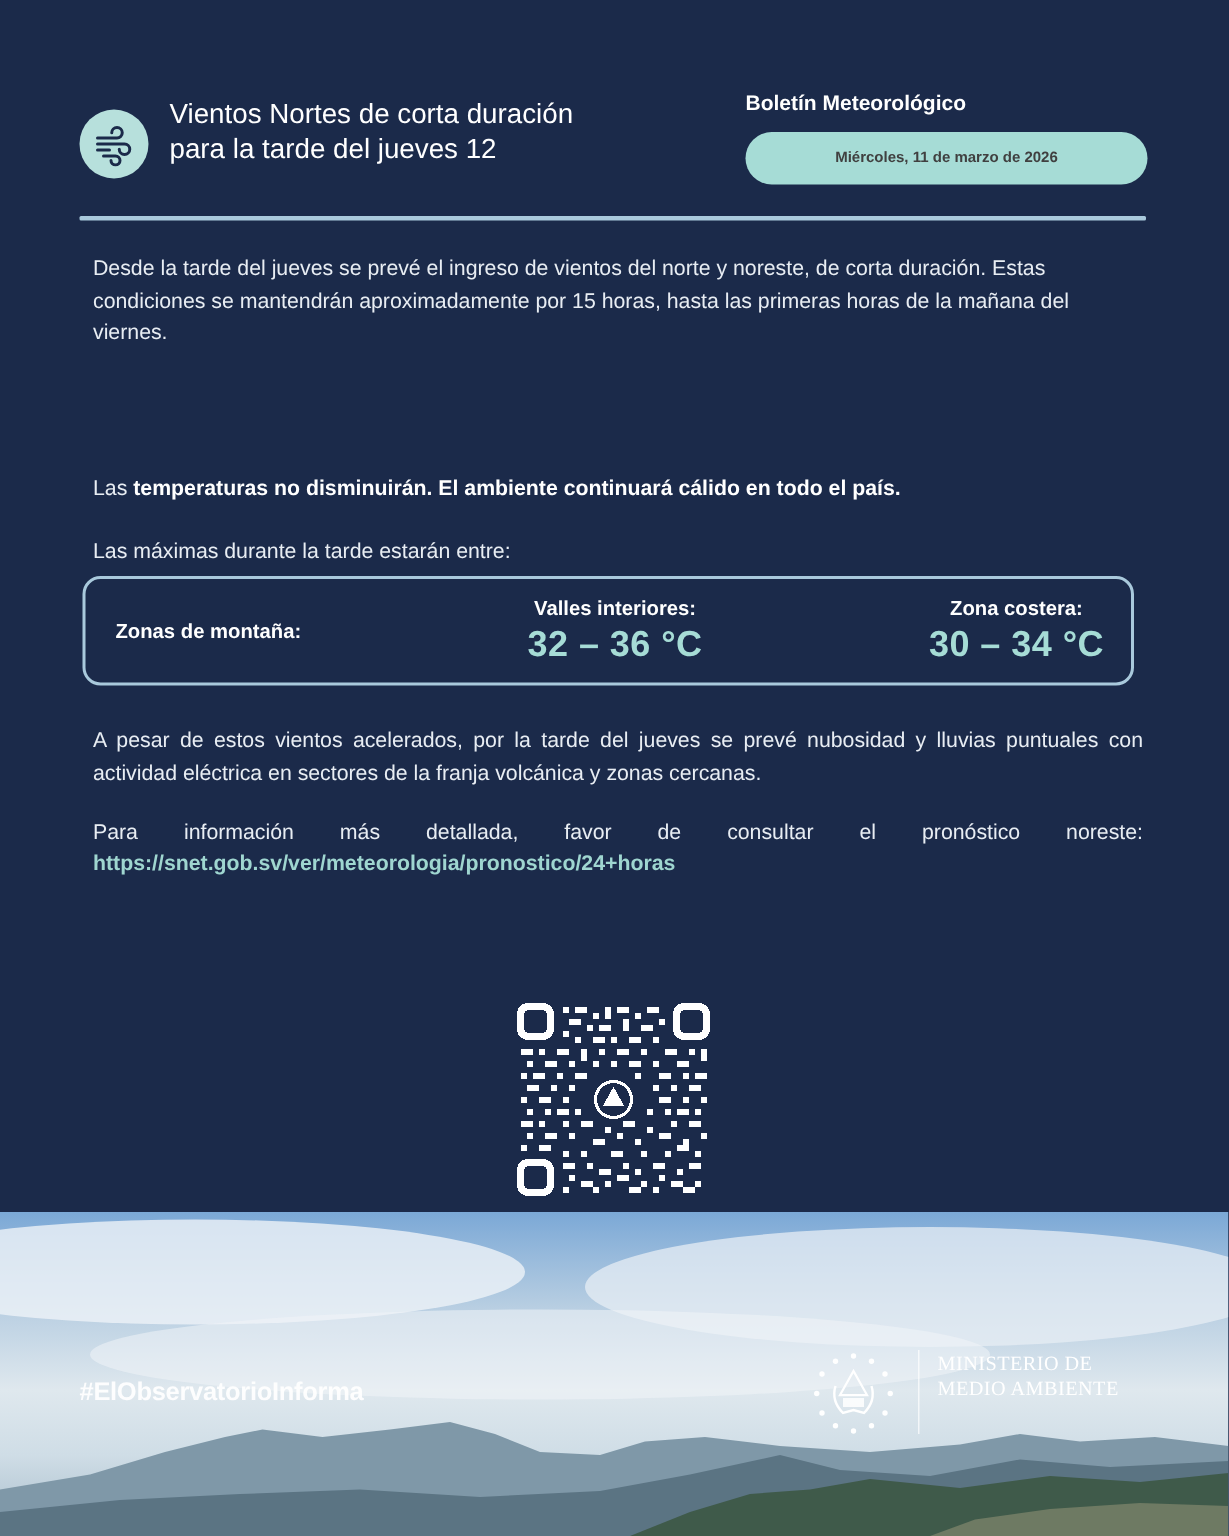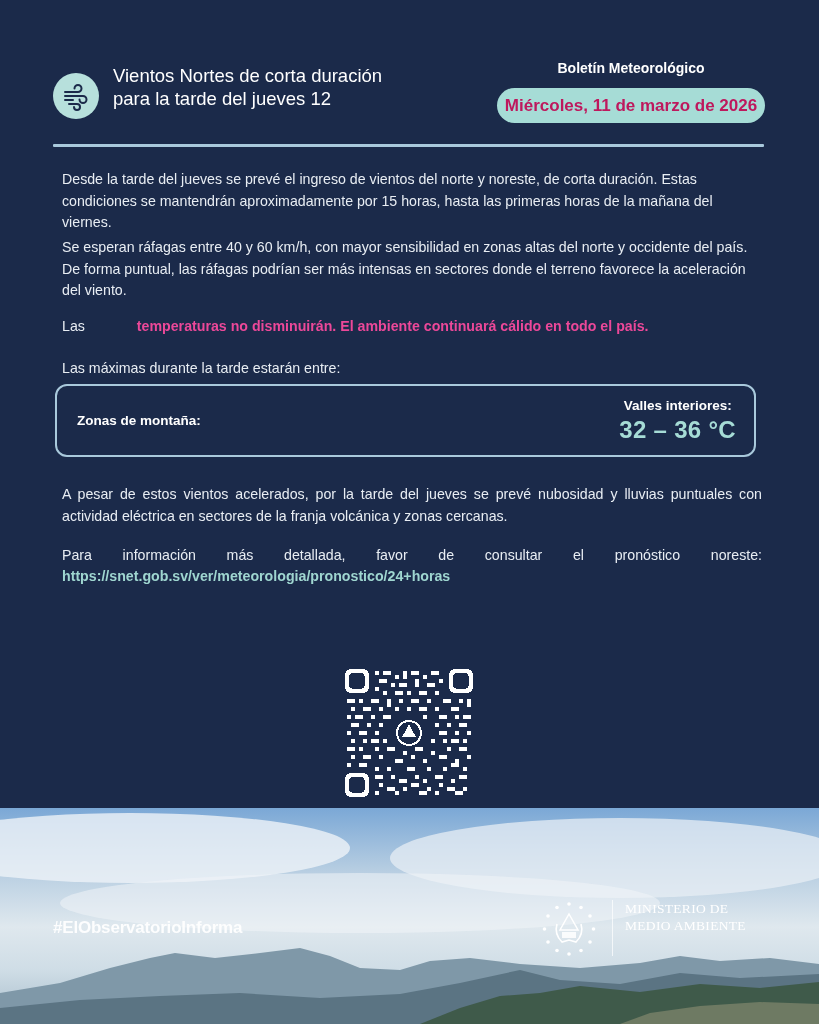--- a/index.html
+++ b/index.html
@@ -17,27 +17,27 @@
     position: absolute; left: 53px; top: 73px; width: 46px; height: 46px;
     border-radius: 50%; background: #b7e0dc;
     display: flex; align-items: center; justify-content: center;
   }
   .header-title {
     position: absolute; left: 113px; top: 64px; width: 360px;
     font-size: 18.5px; font-weight: 400; line-height: 23px; color: #ffffff;
   }
   .bulletin-label {
     position: absolute; left: 497px; top: 60px; width: 268px;
-    text-align: center; font-size: 14px; font-weight: 700; color: #ffffff;
+    font-size: 14px; font-weight: 700; color: #ffffff;
   }
   .date-pill {
     position: absolute; left: 497px; top: 88px; width: 268px; height: 35px;
     border-radius: 18px; background: #a6dcd6;
     display: flex; align-items: center; justify-content: center;
-    font-size: 17px; font-weight: 700; color: #be185d;
+    font-size: 10px; font-weight: 700; color: #404040;
   }
   .divider {
     position: absolute; left: 53px; top: 144px; width: 711px; height: 3px;
     background: #a9c9dc; border-radius: 1px;
   }
 
   
   .para {
     position: absolute; left: 62px; width: 700px;
     font-size: 14.2px; line-height: 21.5px; color: #e8edf3;
@@ -45,21 +45,21 @@
   .p1 { top: 169px; }
   .p2 { top: 237px; }
   .p3 { top: 316px; }
   .p4 { top: 358px; }
   .p5 { top: 484px; text-align: justify; }
   .p6 { top: 545px; text-align: justify; text-align-last: justify; }
   .p6-link {
     position: absolute; left: 62px; top: 566px;
     font-size: 14.2px; line-height: 21.5px; font-weight: 700; color: #9fd6d0;
   }
-  .highlight { color: #ec4899; font-weight: 700; margin-left: 48px; }
+  .highlight { color: #ffffff; font-weight: 700; }
 
   
   .temp-box {
     position: absolute; left: 55px; top: 384px; width: 701px; height: 73px;
     border: 2px solid #a9c9dc; border-radius: 12px;
     display: flex; justify-content: space-between; padding: 0 18px 0 20px;
   }
   .temp-col { display: flex; flex-direction: column; justify-content: center; }
   .temp-col.c2 { align-items: center; justify-content: center; }
   .temp-col.c3 { align-items: center; }
@@ -109,31 +109,34 @@
     <div>Vientos Nortes de corta duración</div>
     <div>para la tarde del jueves 12</div>
   </div>
 
   <div class="bulletin-label">Boletín Meteorológico</div>
   <div class="date-pill">Miércoles, 11 de marzo de 2026</div>
 
   <div class="divider"></div>
 
   <p class="para p1">Desde la tarde del jueves se prevé el ingreso de vientos del norte y noreste, de corta duración. Estas condiciones se mantendrán aproximadamente por 15 horas, hasta las primeras horas de la mañana del viernes.</p>
-  <p class="para p2">Se esperan ráfagas entre 40 y 60 km/h, con mayor sensibilidad en zonas altas del norte y occidente del país. De forma puntual, las ráfagas podrían ser más intensas en sectores donde el terreno favorece la aceleración del viento.</p>
   <p class="para p3"><span>Las </span><span class="highlight">temperaturas no disminuirán. El ambiente continuará cálido en todo el país.</span></p>
   <p class="para p4">Las máximas durante la tarde estarán entre:</p>
 
   <div class="temp-box">
     <div class="temp-col c1">
       <div class="temp-label">Zonas de montaña:</div>
     </div>
     <div class="temp-col c2">
       <div class="temp-label">Valles interiores:</div>
       <div class="temp-value">32 – 36 °C</div>
+    </div>
+    <div class="temp-col c4">
+      <div class="temp-label">Zona costera:</div>
+      <div class="temp-value">30 – 34 °C</div>
     </div>
   </div>
 
   <p class="para p5">A pesar de estos vientos acelerados, por la tarde del jueves se prevé nubosidad y lluvias puntuales con actividad eléctrica en sectores de la franja volcánica y zonas cercanas.</p>
   <p class="para p6">Para información más detallada, favor de consultar el pronóstico noreste:</p>
   <a class="p6-link">https://snet.gob.sv/ver/meteorologia/pronostico/24+horas</a>
 
   <div class="qr">
     <svg width="132" height="132" viewBox="0 0 33 33" shape-rendering="crispEdges">
       <g fill="none" stroke="#ffffff" stroke-width="1.2">

